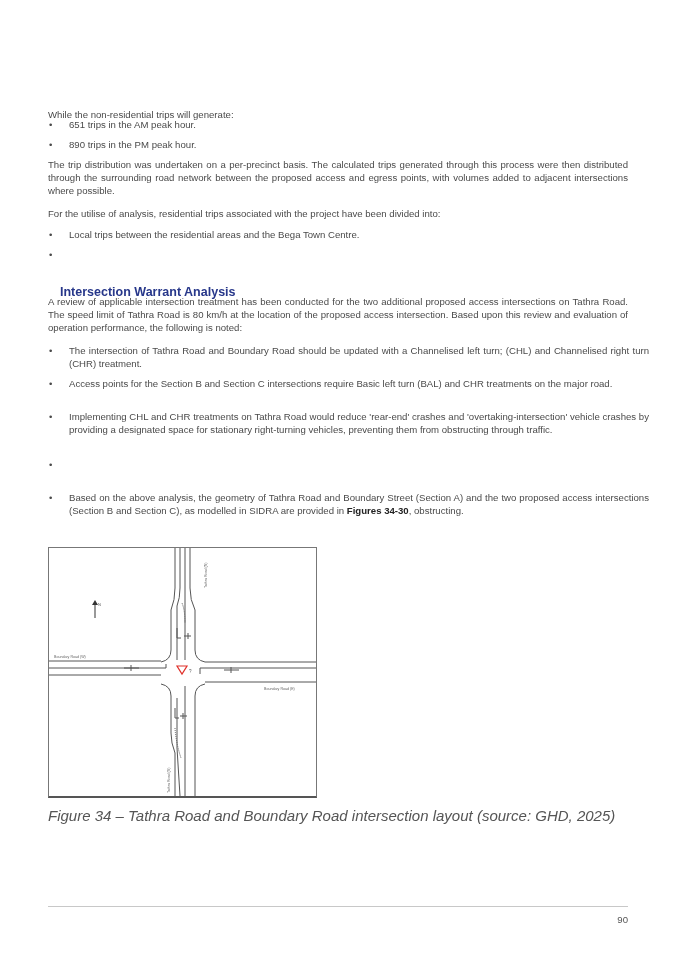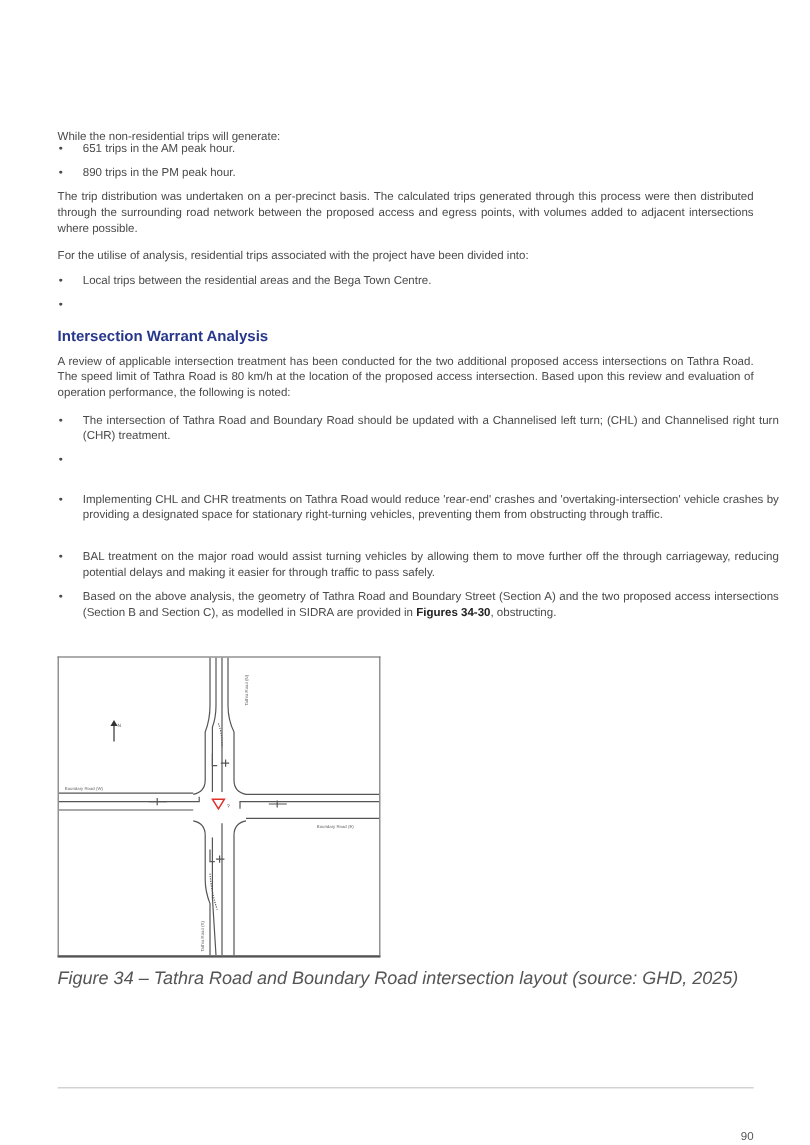--- a/index.html
+++ b/index.html
@@ -4,30 +4,30 @@
 <style>
   html, body { margin: 0; padding: 0; background: #ffffff; }
   body {
     width: 675px; height: 954px; position: relative; overflow: hidden;
     font-family: "Liberation Sans", sans-serif; color: #444444;
   }
   .page { position: absolute; left: 48px; top: 0; width: 580px; }
   p.para { font-size: 9.6px; line-height: 13.2px; margin: 0; text-align: justify; color: #4a4a4a; }
   .bullet { position: relative; padding-left: 21px; font-size: 9.6px; line-height: 13.2px; text-align: justify; color: #4a4a4a; }
   .bullet .dot { position: absolute; left: 1px; top: 0; }
-  h2.heading { font-size: 12.5px; font-weight: bold; color: #27378a; margin: 0; line-height: 16px; }
+  h2.heading { font-size: 12.5px; font-weight: bold; color: #27378a; margin: 12px; line-height: 16px; }
   .abs { position: absolute; left: 0; width: 580px; }
   b.ref { color: #222; font-weight: bold; }
   .figure-box {
     position: absolute; left: 48px; top: 547px; width: 267px; height: 248px;
     border: 1px solid #777; border-bottom: 2px solid #555; background: #fff;
   }
   .caption { font-style: italic; font-size: 15px; color: #555; }
   .footer-rule { position: absolute; left: 48px; top: 906px; width: 580px; height: 1px; background: #c8c8c8; }
-  .page-num { position: absolute; left: 600px; top: 914px; width: 28px; text-align: right; font-size: 9.6px; color: #555; margin-top: 28px; }
+  .page-num { position: absolute; left: 600px; top: 914px; width: 28px; text-align: right; font-size: 9.6px; color: #555; }
   svg text { font-family: "Liberation Sans", sans-serif; }
 </style>
 </head>
 <body>
 
 <div class="page">
 
   <p class="para abs" style="top:96px;margin-top:12px;">While the non-residential trips will generate:</p>
 
   <div class="bullet abs" style="top:118px;">
@@ -54,28 +54,28 @@
   <h2 class="heading abs" style="top:272px;">Intersection Warrant Analysis</h2>
 
   <p class="para abs" style="top:295px;">A review of applicable intersection treatment has been conducted for the two additional proposed access intersections on Tathra Road. The speed limit of Tathra Road is 80 km/h at the location of the proposed access intersection. Based upon this review and evaluation of operation performance, the following is noted:</p>
 
   <div class="bullet abs" style="top:344px;">
     <span class="dot">•</span>
     <span>The intersection of Tathra Road and Boundary Road should be updated with a Channelised left turn; (CHL) and Channelised right turn (CHR) treatment.</span>
   </div>
   <div class="bullet abs" style="top:377px;">
     <span class="dot">•</span>
+    <span>Access points for the Section B and Section C intersections require Basic left turn (BAL) and CHR treatments on the major road.</span>
   </div>
   <div class="bullet abs" style="top:410px;">
     <span class="dot">•</span>
     <span>Implementing CHL and CHR treatments on Tathra Road would reduce 'rear-end' crashes and 'overtaking-intersection' vehicle crashes by providing a designated space for stationary right-turning vehicles, preventing them from obstructing through traffic.</span>
   </div>
   <div class="bullet abs" style="top:458px;">
     <span class="dot">•</span>
-    <span>BAL treatment on the major road would assist turning vehicles by allowing them to move further off the through carriageway, reducing potential delays and making it easier for through traffic to pass safely.</span>
   </div>
   <div class="bullet abs" style="top:491px;">
     <span class="dot">•</span>
     <span>Based on the above analysis, the geometry of Tathra Road and Boundary Street (Section A) and the two proposed access intersections (Section B and Section C), as modelled in SIDRA are provided in </span><b class="ref">Figures 34-30</b><span>, obstructing.</span>
   </div>
 
   <div class="caption abs" style="top:807px;">Figure 34 – Tathra Road and Boundary Road intersection layout (source: GHD, 2025)</div>
 </div>
 
 <div class="figure-box">

